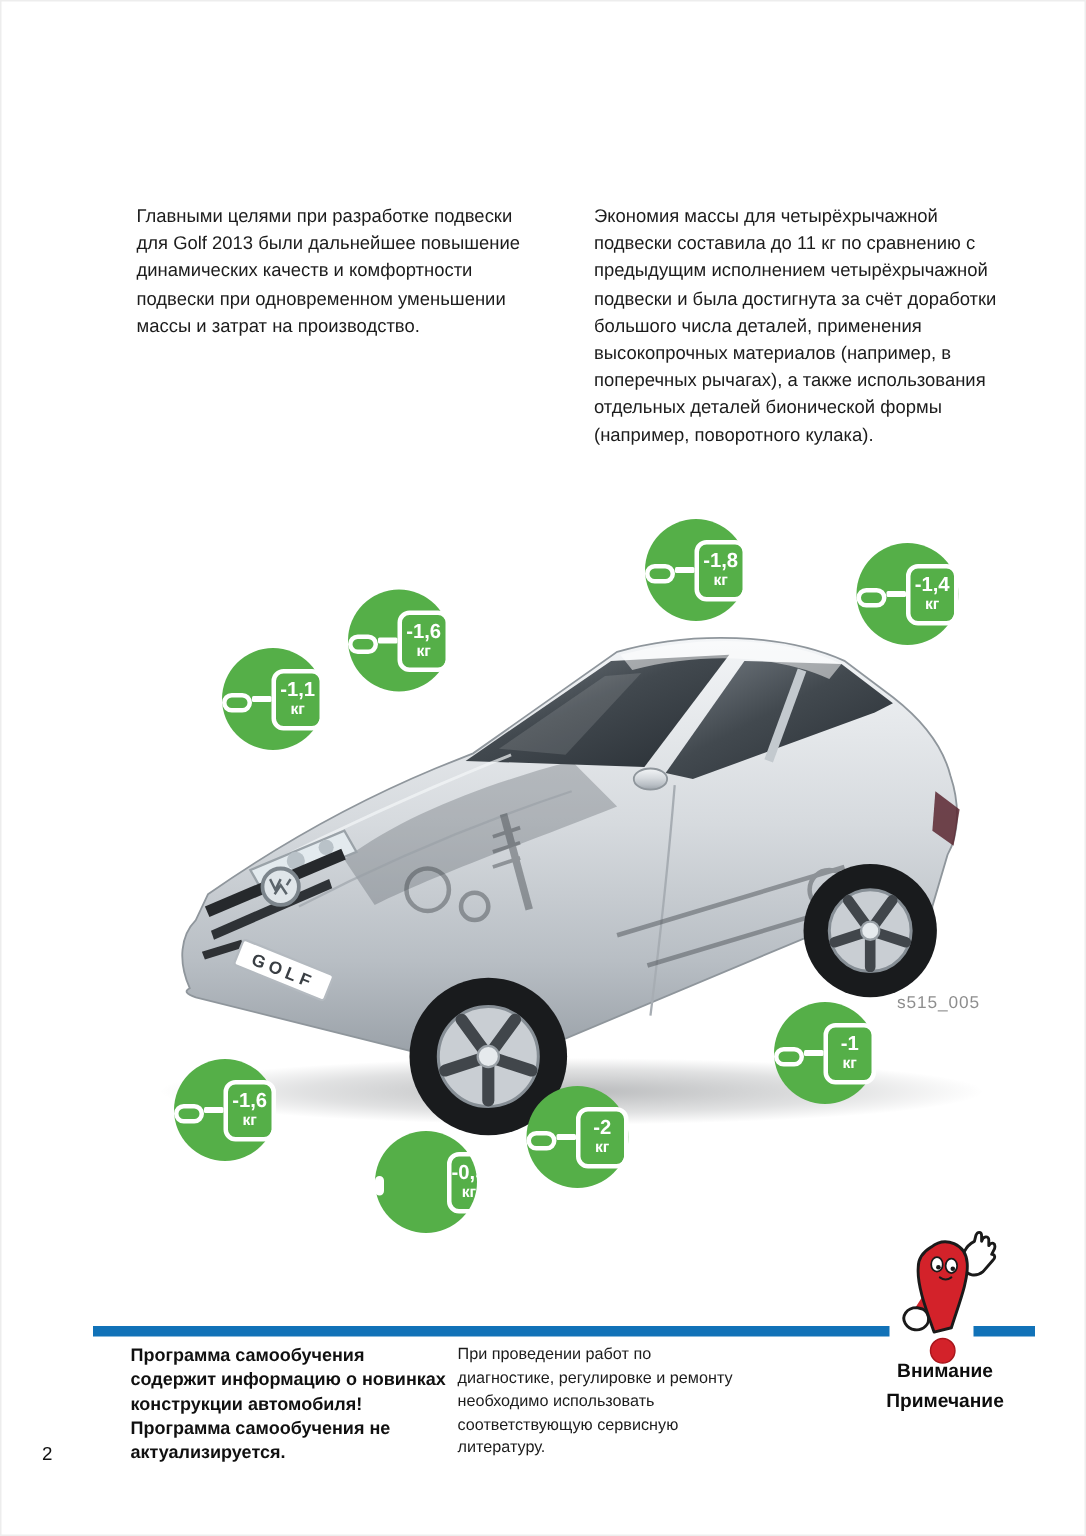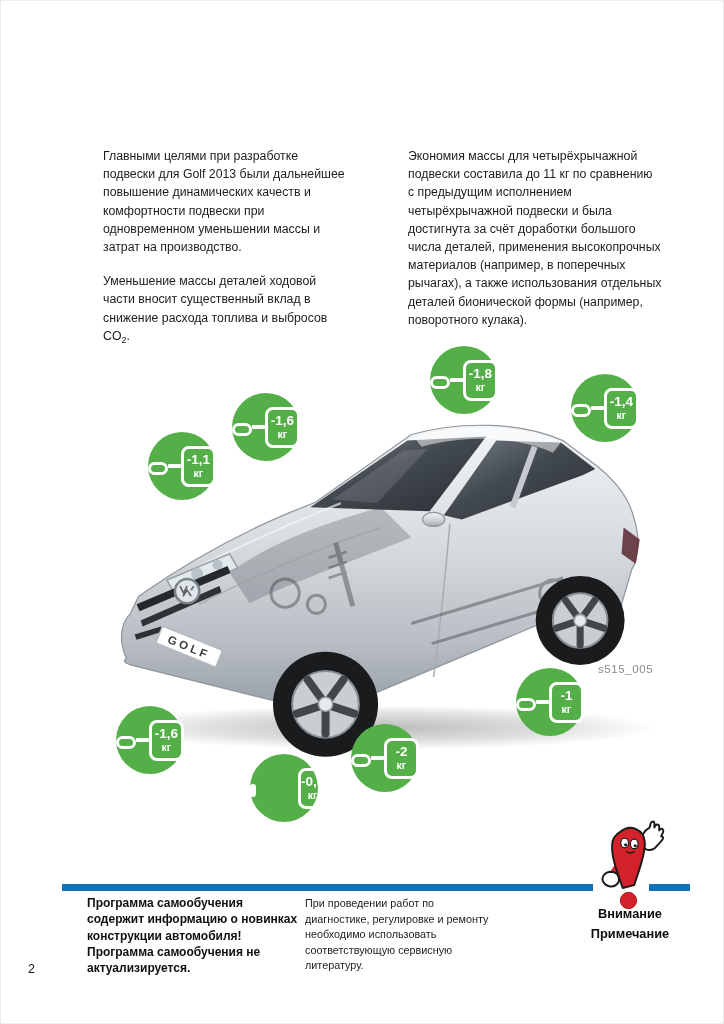--- a/index.html
+++ b/index.html
@@ -4,21 +4,21 @@
 <style>
   html,body { margin:0; padding:0; background:#ffffff; }
   .page {
     position:relative; width:724px; height:1024px; background:#ffffff;
     font-family:"Liberation Sans", sans-serif; color:#1c1c1c; overflow:hidden;
     box-shadow: inset 0 0 0 1px #ededed;
   }
   
   .intro-left  { position:absolute; left:87px;  top:131px; width:278px; font-size:12.3px; line-height:18.2px; }
   .intro-right { position:absolute; left:392px; top:131px; width:286px; font-size:12.3px; line-height:18.2px; }
-  .intro-left p, .intro-right p { margin:16px; }
+  .intro-left p, .intro-right p { margin:4px; }
   sub { font-size:9px; }
 
   
   .car-svg { position:absolute; left:78px; top:402px; width:586px; height:352px; z-index:1; overflow:visible; }
   .figure-label { position:absolute; left:598px; top:663px; font-size:11.5px; letter-spacing:0.6px; color:#8d8d8d; z-index:2; }
 
   
   .badge {
     position:absolute; width:68px; height:68px; border-radius:50%;
     background:#55af48; z-index:5;
@@ -28,21 +28,21 @@
   .bw-neck   { width:17px; height:4.5px; background:#fff; border-radius:1px; }
   .bw-body   {
     width:44px; height:41px; border:3.5px solid #fff; border-radius:8px; box-sizing:border-box;
     display:flex; flex-direction:column; align-items:center; justify-content:center;
   }
   .bw-val  { font-weight:bold; font-size:13.5px; line-height:14px; color:#fff; }
   .bw-unit { font-weight:bold; font-size:10.5px; line-height:12px; color:#fff; }
   .badge-1 { left:148px; top:432px; }
   .badge-2 { left:232px; top:393px; }
   .badge-3 { left:430px; top:346px; }
-  .badge-4 { left:571px; top:374px; }
+  .badge-4 { left:571px; top:362px; }
   .badge-5 { left:116px; top:706px; }
   .badge-6 { left:250px; top:754px;gap:21px; }
   .badge-7 { left:351px; top:724px; }
   .badge-8 { left:516px; top:668px; }
 
   
   .bar-left  { position:absolute; left:62px;  top:884px; width:531px; height:7px; background:#1172b8; z-index:2; }
   .bar-right { position:absolute; left:649px; top:884px; width:41px;  height:7px; background:#1172b8; z-index:2; }
   .mascot-svg { position:absolute; left:592px; top:820px; width:72px; height:90px; z-index:3; overflow:visible; }
   .note-bold {
@@ -59,21 +59,20 @@
   }
   .page-num { position:absolute; left:28px; top:962px; font-size:12.5px; color:#111; }
 </style>
 </head>
 <body>
 
 <div class="page">
 
   <div class="intro-left">
     <p>Главными целями при разработке подвески для Golf 2013 были дальнейшее повышение динамических качеств и комфортности подвески при одновременном уменьшении массы и затрат на производство.</p>
-    <p><span>Уменьшение массы деталей ходовой части вносит существенный вклад в снижение расхода топлива и выбросов CO</span><sub>2</sub><span>.</span></p>
   </div>
   <div class="intro-right">
     <p>Экономия массы для четырёхрычажной подвески составила до 11 кг по сравнению с предыдущим исполнением четырёхрычажной подвески и была достигнута за счёт доработки большого числа деталей, применения высокопрочных материалов (например, в поперечных рычагах), а также использования отдельных деталей бионической формы (например, поворотного кулака).</p>
   </div>
 
   <svg class="car-svg" viewBox="0 0 580 340" xmlns="http://www.w3.org/2000/svg">
     <defs>
       <linearGradient id="bodyGrad" x1="0" y1="0" x2="0" y2="1">
         <stop offset="0" stop-color="#f3f5f7"></stop>
         <stop offset="0.45" stop-color="#d6dade"></stop>

